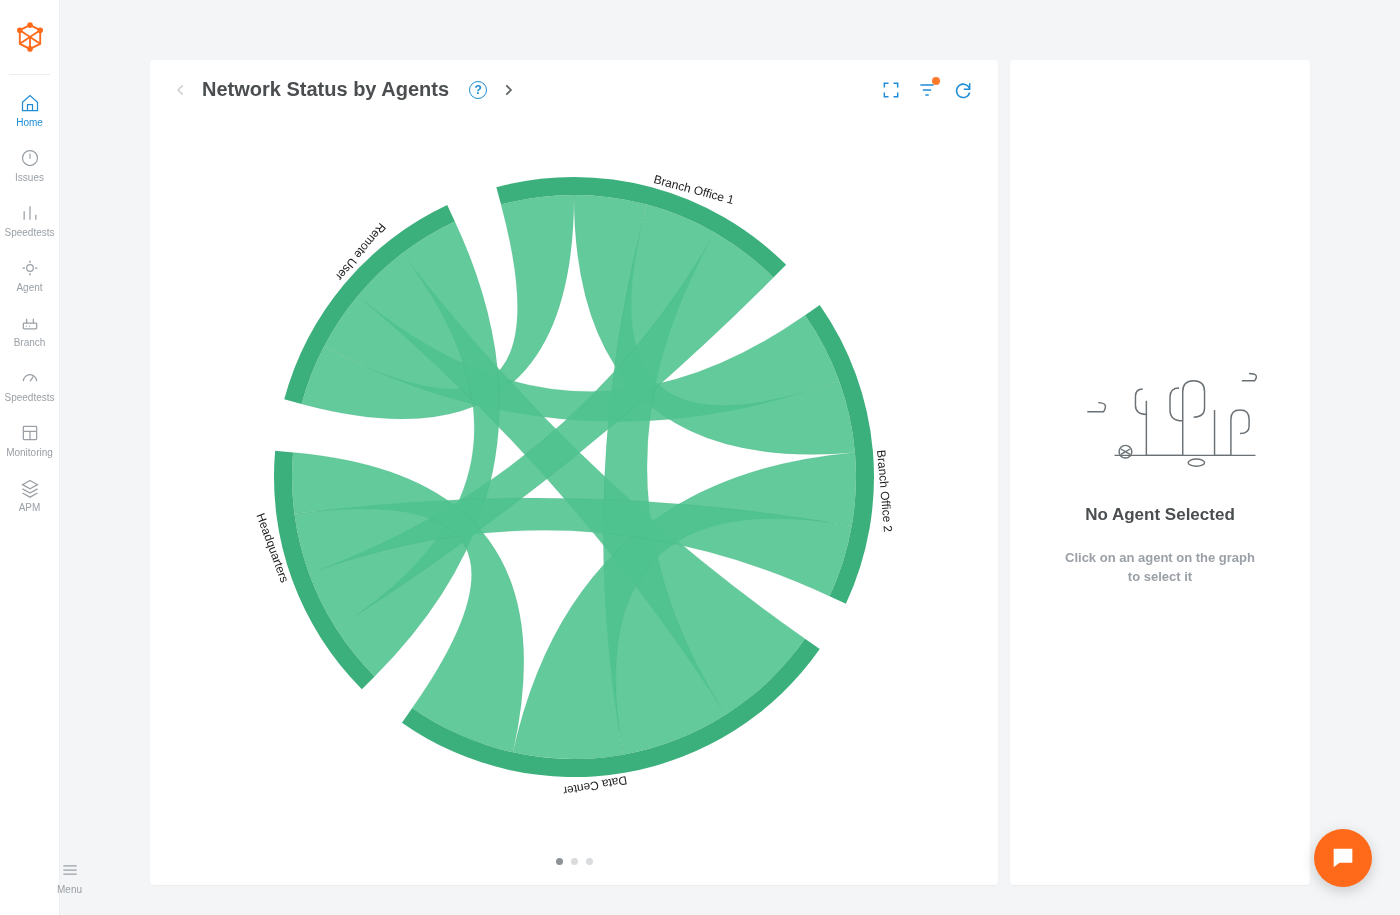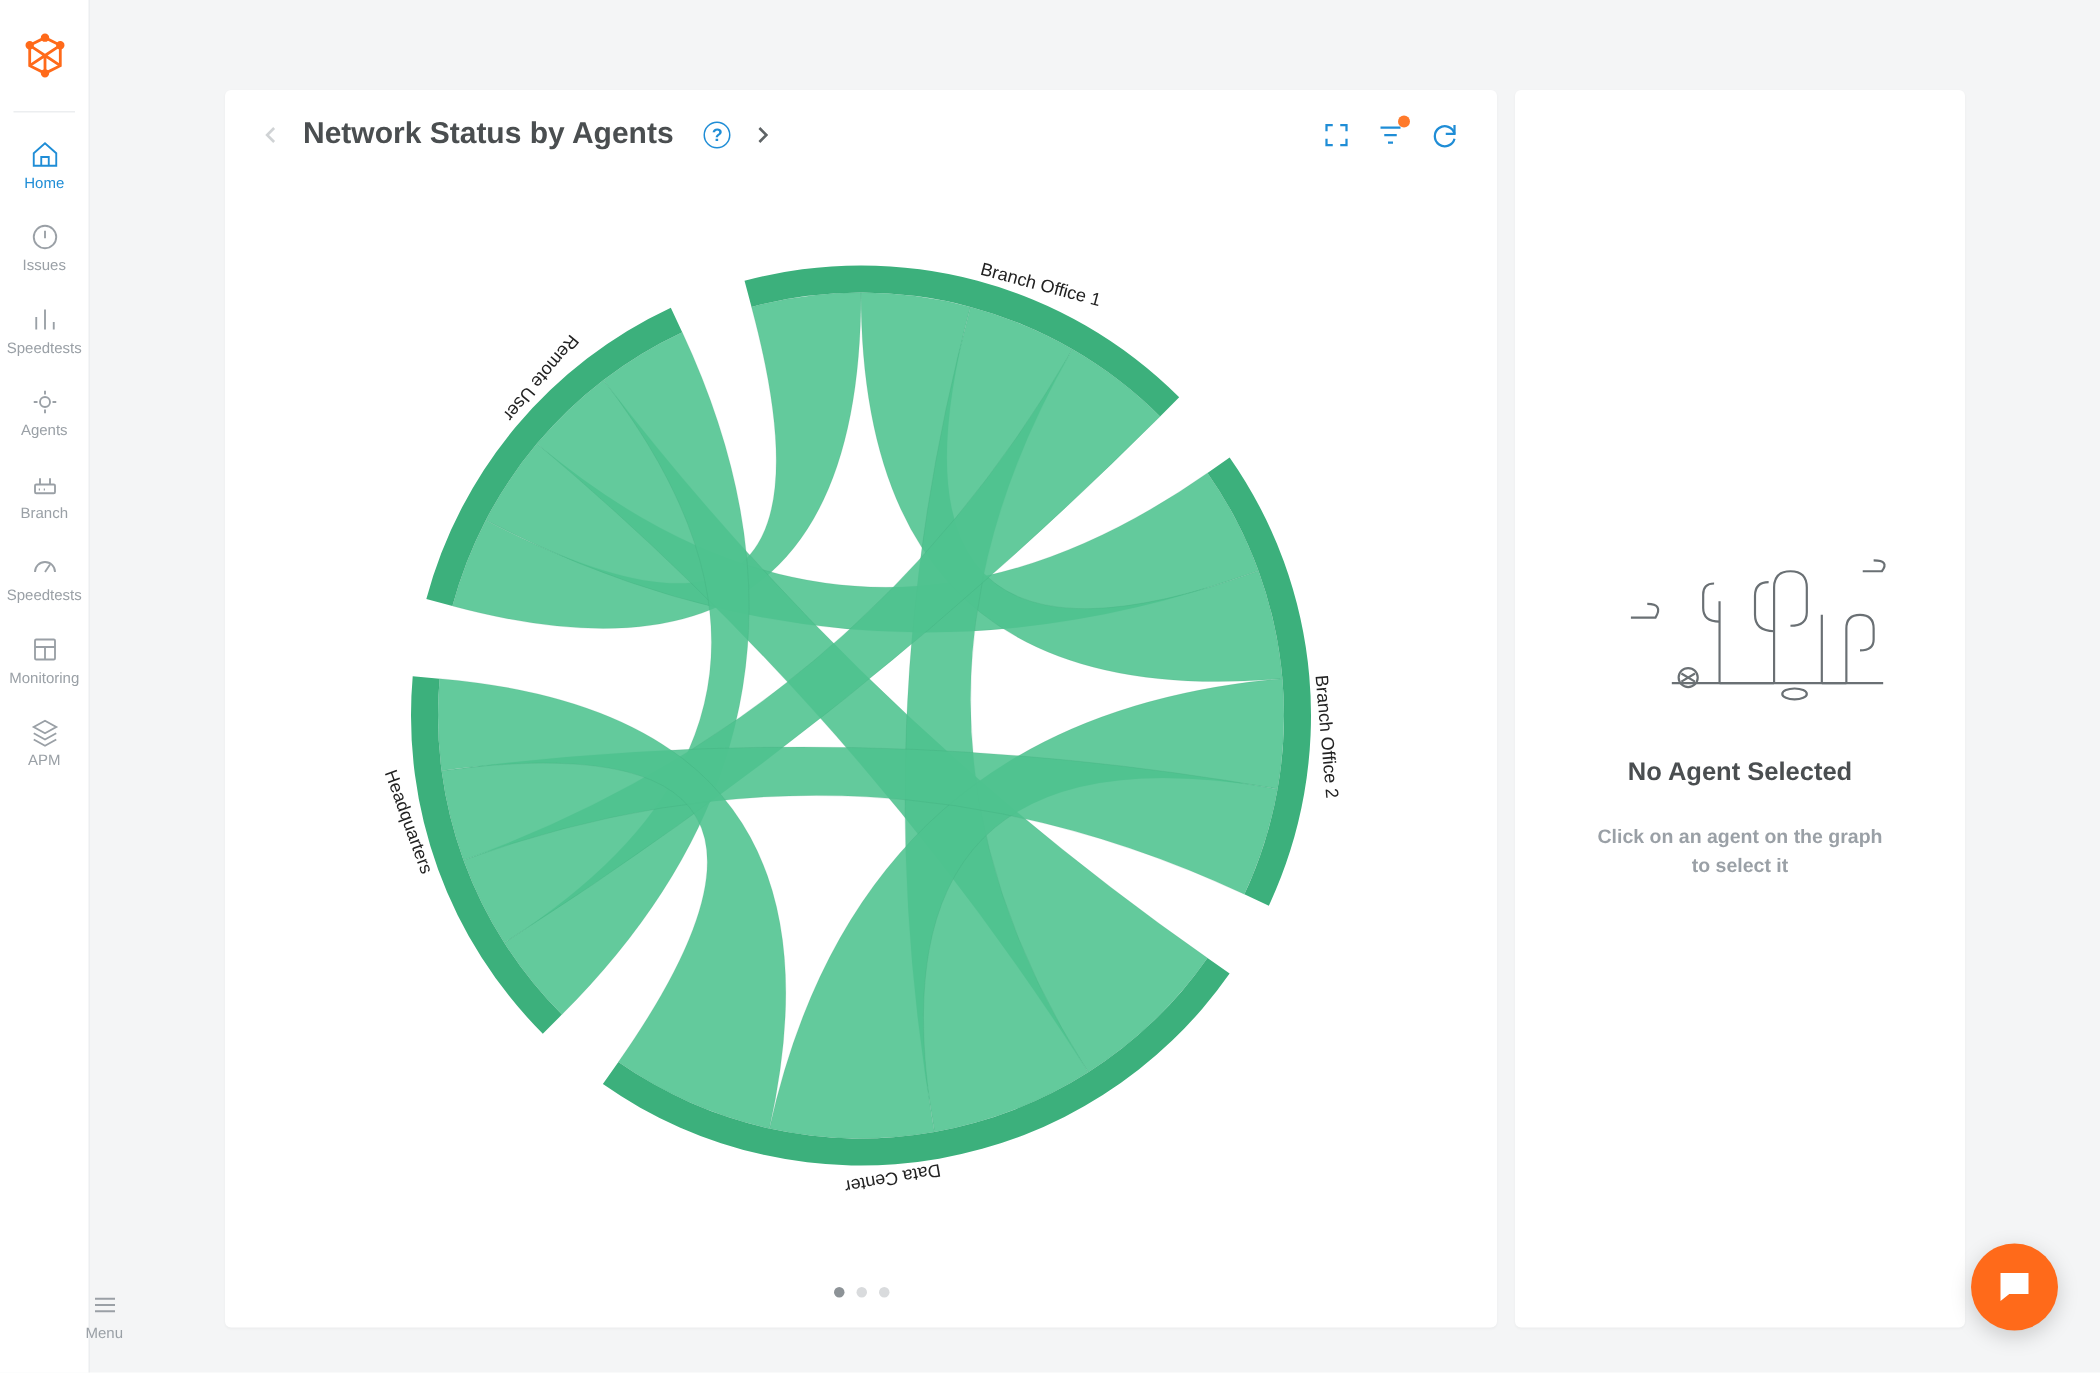--- a/index.html
+++ b/index.html
@@ -162,21 +162,21 @@
     <svg viewBox="0 0 24 24">
         <path d="M5 20V10M12 20V4M19 20V14"></path>
       </svg>
     <span>Speedtests</span>
   </div>
   <div class="side-item">
     <svg viewBox="0 0 24 24">
         <circle cx="12" cy="12" r="4"></circle>
         <path d="M12 3v3M12 18v3M3 12h3M18 12h3"></path>
       </svg>
-    <span>Agents</span>
+    <span>Agent</span>
   </div>
   <div class="side-item">
     <svg viewBox="0 0 24 24">
         <rect x="4" y="12" width="16" height="7" rx="1"></rect>
         <path d="M8 12V7M16 12V7M7 16h1M11 16h1"></path>
       </svg>
     <span>Branch</span>
   </div>
   <div class="side-item">
     <svg viewBox="0 0 24 24">

